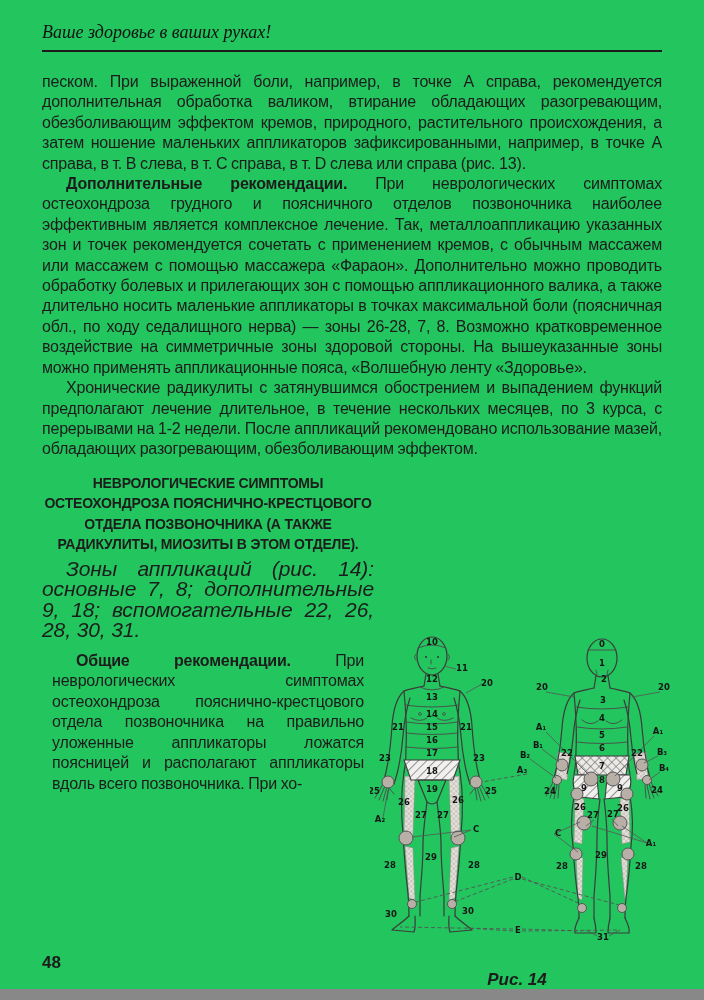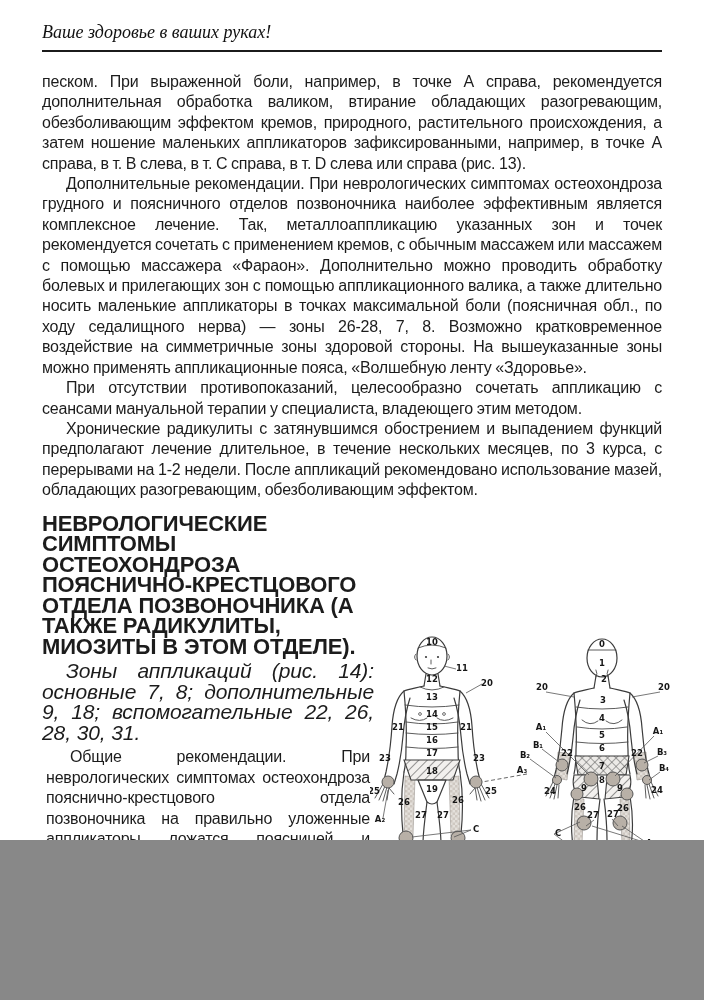--- a/index.html
+++ b/index.html
@@ -1,35 +1,35 @@
 <!DOCTYPE html>
 <html lang="ru"><head>
 <meta charset="utf-8">
 <style>
   html,body{margin:0;padding:0;background:#888;}
-  .page{position:relative;width:704px;height:840px;background:#ffffff;overflow:hidden;
+  .page{position:relative;width:704px;height:989px;background:#22c55e;overflow:hidden;
         font-family:"Liberation Sans",sans-serif;color:#1c1c1c;margin:0 auto;}
   .content{position:absolute;left:42px;right:42px;top:22px;}
   .running-head{font-family:"Liberation Serif",serif;font-style:italic;font-size:18px;
         color:#111;padding-bottom:7px;}
   .head-rule{border-bottom:2.5px solid #1b1b1b;margin-bottom:11px;}
   .bodytext{font-size:16px;line-height:20.4px;text-align:justify;letter-spacing:-0.2px;word-spacing:-0.5px;margin-top:20px;}
   .para{margin:0;text-indent:24px;}
   .para.no-indent{text-indent:0;}
-  .b{font-weight:normal;}
+  .b{font-weight:bold;}
   .left-col{width:332px;margin-top:13px;}
-  .sect-heading{font-weight:bold;font-size:22px;line-height:20.5px;
+  .sect-heading{font-weight:bold;font-size:14px;line-height:20.5px;text-align:center;
         letter-spacing:-0.2px;margin:0 0 4px 0;}
   .zones-note{font-style:italic;font-size:21px;line-height:20.5px;text-align:justify;
         text-indent:24px;margin:0;letter-spacing:-0.1px;}
   .gen-para{font-size:16px;line-height:20.5px;text-align:justify;text-indent:24px;
-        margin:4px;letter-spacing:-0.2px;word-spacing:-0.5px;}
+        margin:10px;letter-spacing:-0.2px;word-spacing:-0.5px;}
   .figure-box{position:absolute;left:370px;top:630px;width:334px;}
   .figure-caption{font-weight:bold;font-style:italic;font-size:17px;text-align:center;
-        margin-top:0;padding-right:40px;}
+        margin-top:20px;padding-right:40px;}
   .figure-caption span{border-bottom:2px solid #1b1b1b;padding:0 2px 1px 2px;}
   .page-num{position:absolute;left:42px;top:953px;font-size:17px;font-weight:bold;}
   
   .fig-svg .outline{fill:none;stroke:#3c3c3c;stroke-width:1.2;stroke-linecap:round;stroke-linejoin:round;}
   .fig-svg .thin{fill:none;stroke:#4a4a4a;stroke-width:0.9;stroke-linecap:round;}
   .fig-svg .leader{fill:none;stroke:#555;stroke-width:0.8;}
   .fig-svg .dash{fill:none;stroke:#555;stroke-width:0.9;stroke-dasharray:4 2.5;}
   .fig-svg .knob{fill:#b8b0a7;stroke:#565656;stroke-width:1;}
   .fig-svg .band{fill:url(#weave);stroke:#8a847e;stroke-width:0.5;}
   .fig-svg .hatch18{fill:url(#hatch);stroke:#3c3c3c;stroke-width:1.1;}
@@ -41,21 +41,20 @@
 
 <div class="page">
   <div class="content">
 
     <div class="running-head">Ваше здоровье в ваших руках!</div>
     <div class="head-rule"></div>
 
     <div class="bodytext" id="paragraphs">
         <p class="para no-indent"><span>песком. При выраженной боли, например, в точке А справа, рекомендуется дополнительная обработка валиком, втирание  обладающих разогревающим, обезболивающим эффектом кремов, природного, растительного происхождения, а затем ношение маленьких аппликаторов зафиксированными, например, в точке А справа, в т. В слева, в т. С справа, в т. D слева или справа (рис. 13).</span></p>
         <p class="para"><span class="b">Дополнительные рекомендации.</span><span> При неврологических симптомах остеохондроза грудного и поясничного отделов позвоночника наиболее эффективным является комплексное лечение. Так, металлоаппликацию указанных зон и точек рекомендуется сочетать с применением кремов, с обычным массажем или массажем с помощью массажера «Фараон». Дополнительно можно проводить обработку болевых и прилегающих зон с помощью аппликационного валика, а также длительно носить маленькие аппликаторы в точках максимальной боли (поясничная обл., по ходу седалищного нерва) — зоны 26-28, 7, 8. Возможно кратковременное воздействие на симметричные зоны здоровой стороны. На вышеуказанные зоны можно применять аппликационные пояса, «Волшебную ленту «Здоровье».</span></p>
-        <p class="para"><span>При отсутствии противопоказаний, целесообразно сочетать аппликацию с сеансами мануальной терапии у специалиста, владеющего этим методом.</span></p>
         <p class="para"><span>Хронические радикулиты с затянувшимся обострением и выпадением функций предполагают лечение длительное, в течение нескольких месяцев, по 3 курса, с перерывами на 1-2 недели. После аппликаций рекомендовано использование мазей, обладающих разогревающим, обезболивающим эффектом.</span></p>
       </div>
 
     <div class="left-col">
       <p class="sect-heading">НЕВРОЛОГИЧЕСКИЕ СИМПТОМЫ ОСТЕОХОНДРОЗА ПОЯСНИЧНО-КРЕСТЦОВОГО ОТДЕЛА ПОЗВОНОЧНИКА (А ТАКЖЕ РАДИКУЛИТЫ, МИОЗИТЫ В ЭТОМ ОТДЕЛЕ).</p>
       <p class="zones-note">Зоны аппликаций (рис. 14): основные 7, 8; дополнительные 9, 18; вспомогательные 22, 26, 28, 30, 31.</p>
       <p class="gen-para"><span class="b">Общие рекомендации.</span><span> При неврологических симптомах остеохондроза пояснично-крестцового отдела позвоночника на правильно уложенные аппликаторы ложатся поясницей и располагают аппликаторы вдоль всего позвоночника. При хо-</span></p>
     </div>
   </div>
 

